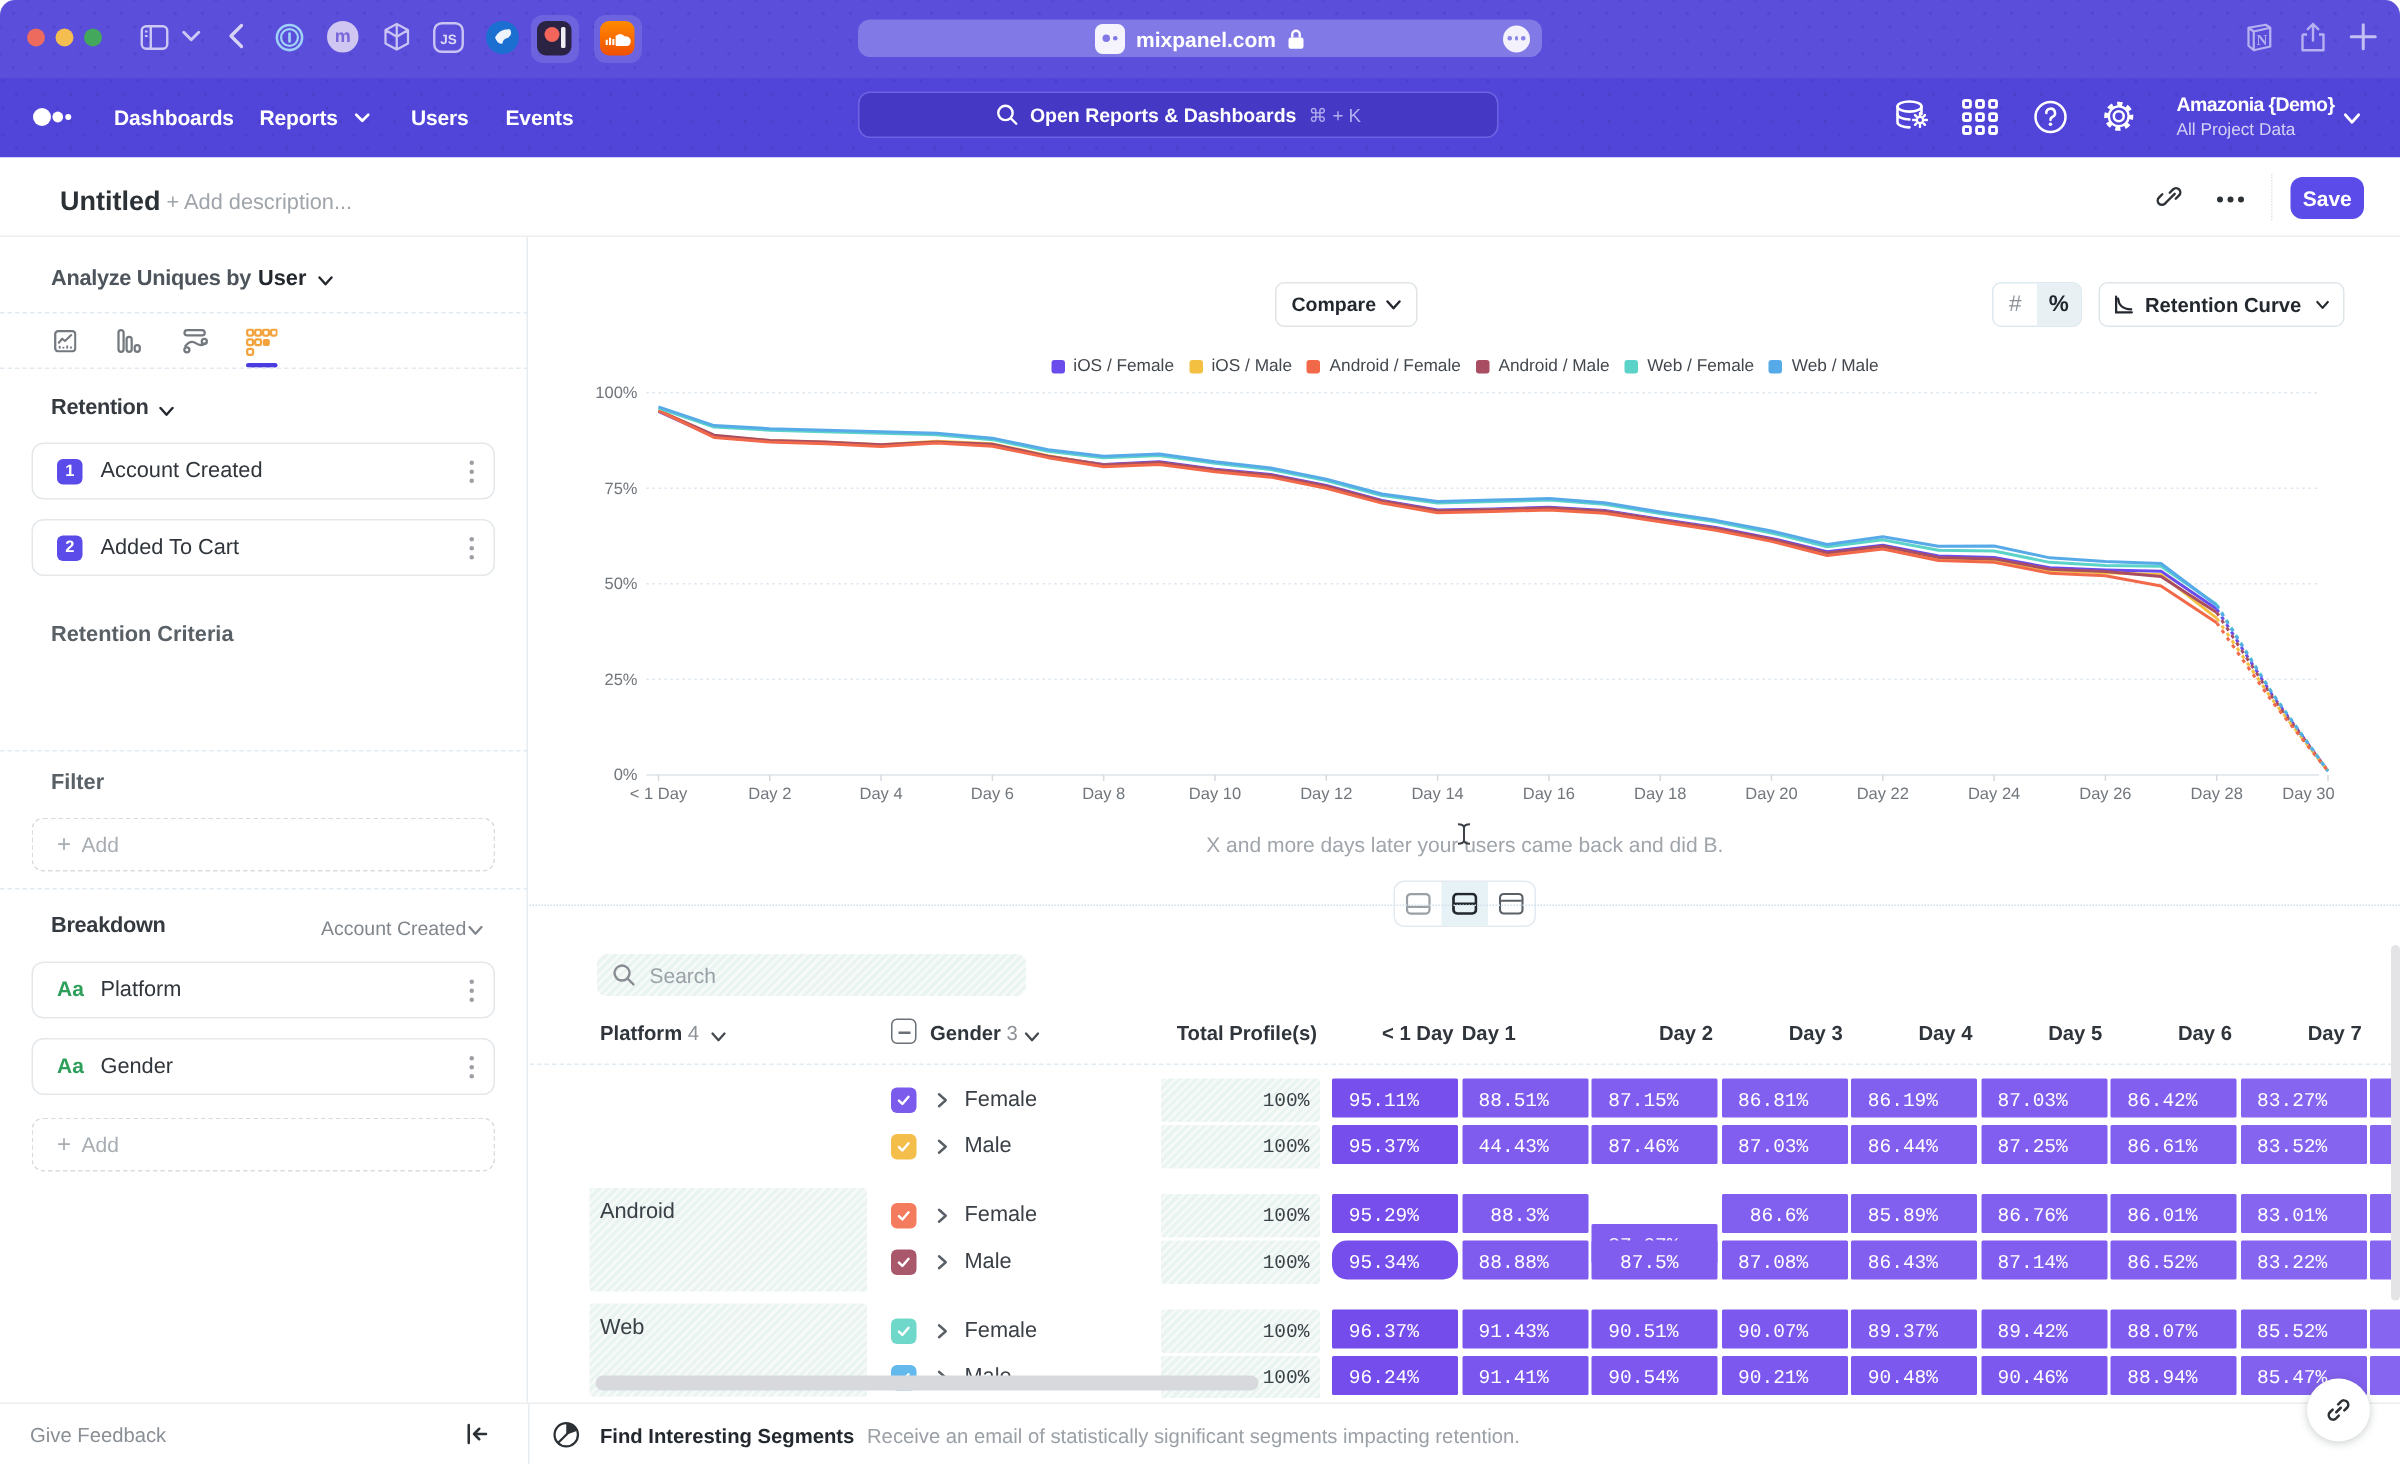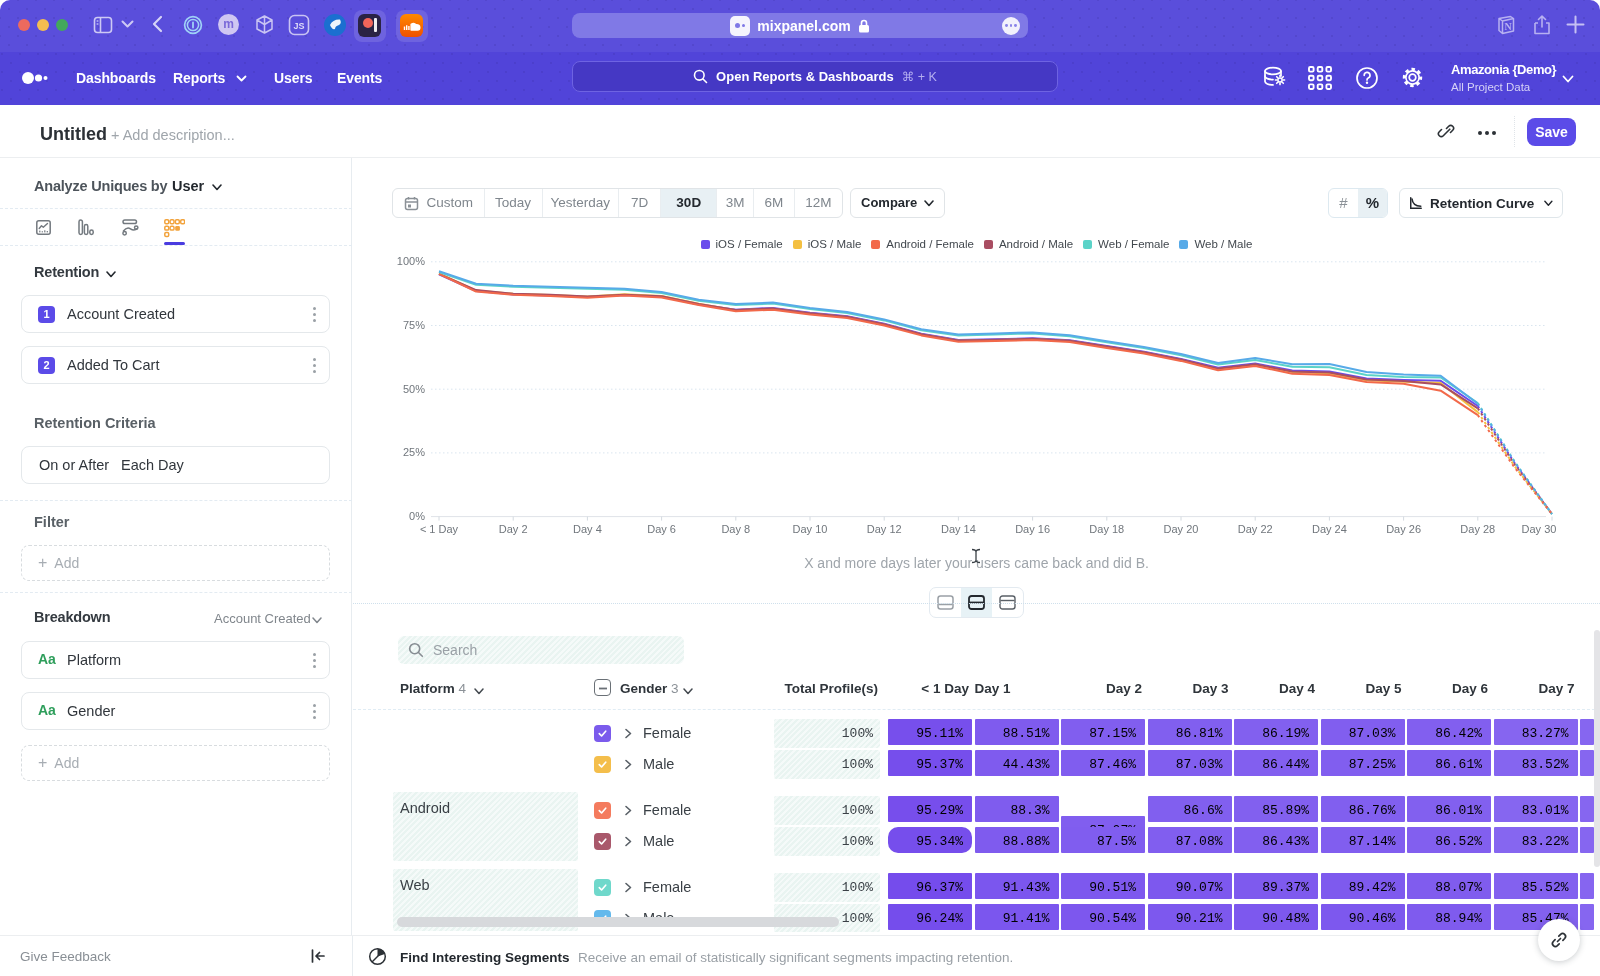--- a/index.html
+++ b/index.html
@@ -13,21 +13,21 @@
 .extbg{position:absolute;top:10px;width:32px;height:32px;border-radius:8px;background:rgba(255,255,255,.12);}
 #addr{position:absolute;left:572px;top:13px;width:456px;height:25px;border-radius:8px;background:#8079e6;
  display:flex;align-items:center;justify-content:center;gap:7px;color:#fff;font-size:14px;font-weight:700;}
 #addrdots{position:absolute;right:8px;top:3.5px;width:18px;height:18px;border-radius:50%;background:#f2f1fc;
  display:flex;align-items:center;justify-content:center;}
 
 #appnav{position:absolute;left:0;top:52px;width:1600px;height:53px;background:#5144d9;
  background-image:radial-gradient(rgba(20,10,80,.09) 1px,transparent 1.2px),radial-gradient(rgba(20,10,80,.09) 1px,transparent 1.2px);
  background-size:18px 18px,18px 18px;background-position:2px 2px,11px 11px;color:#fff;}
 .navitem{position:absolute;top:18px;font-size:14px;font-weight:700;color:#fff;letter-spacing:-0.1px;}
-#appsearch{position:absolute;left:572px;top:9px;width:486px;height:31px;border-radius:8px;background:#4538c4;
+#appsearch{position:absolute;left:572px;top:9px;width:427px;height:31px;border-radius:8px;background:#4538c4;
  border:1px solid #6e63e2;display:flex;align-items:center;justify-content:center;gap:8px;}
 .nico{position:absolute;top:12px;color:#fff;}
 
 #pagehead{position:absolute;left:0;top:105px;width:1600px;height:53px;background:#fff;border-bottom:1px solid #eceef0;}
 #savebtn{position:absolute;left:1527px;top:13px;width:49px;height:28px;background:#5b4be8;border-radius:8px;
  color:#fff;font-size:14px;font-weight:700;text-align:center;line-height:28px;}
 
 #sidebar{position:absolute;left:0;top:158px;width:352px;height:777px;background:#fff;border-right:1px solid #e7ecf0;}
 .sb-sec{color:#343a40;font-size:14.5px;font-weight:700;letter-spacing:-0.2px;}
 .sb-card{position:absolute;left:21px;width:309px;height:38px;border:1px solid #e4e8eb;border-radius:8px;background:#fff;}
@@ -66,22 +66,22 @@
 #searchbox{position:absolute;left:45px;top:16px;width:286px;height:28px;border-radius:6px;
  background:repeating-linear-gradient(135deg,#e9f4f1 0 2px,#f5faf9 2px 4px);display:flex;align-items:center;gap:9px;padding:0 10px;}
 #thead{position:absolute;left:0;top:55px;width:1406px;height:28px;font-size:13.5px;color:#2f353b;font-weight:700;}
 .pcell{position:absolute;left:40px;width:185px;background:repeating-linear-gradient(135deg,#e9f4f1 0 2px,#f5faf9 2px 4px);border-radius:2px;}
 .pcell span{position:absolute;left:7px;top:8px;font-size:14.5px;color:#3a4046;}
 .cb{position:absolute;width:17px;height:17px;border-radius:4px;display:flex;align-items:center;justify-content:center;}
 .chev{position:absolute;}
 .gname{position:absolute;font-size:14.5px;color:#3a4046;}
 .tp{position:absolute;left:421px;width:106px;height:29px;background:repeating-linear-gradient(135deg,#e9f4f1 0 2px,#f5faf9 2px 4px);
  font-family:"Liberation Mono",monospace;font-size:13px;color:#3a4046;text-align:right;line-height:29px;padding-right:7px;border-radius:2px;}
-.vcell{position:absolute;height:26px;font-family:"Liberation Mono",monospace;font-size:13px;color:#000000;text-align:right;
- line-height:29px;padding-right:9px;border-radius:1px;}
+.vcell{position:absolute;height:26px;font-family:"Liberation Mono",monospace;font-size:13px;color:#ffffff;text-align:right;
+ line-height:29px;padding-right:26px;border-radius:1px;}
 #hscroll{position:absolute;left:44px;top:297px;width:442px;height:10px;border-radius:5px;background:#d7d9dc;}
 #vscroll{position:absolute;left:1241px;top:10px;width:6px;height:237px;border-radius:3px;background:#e4e4e7;}
 
 #bottombar{position:absolute;left:0;top:935px;width:1600px;height:41px;background:#fff;border-top:1px solid #eceef0;}
 #fab{position:absolute;left:1538px;top:919px;width:42px;height:42px;border-radius:50%;background:#fff;
  box-shadow:0 1px 6px rgba(40,50,60,.25);display:flex;align-items:center;justify-content:center;}
 </style></head>
 <body>
 <div id="stage">
 
@@ -314,24 +314,20 @@
  <div class="sb-card" style="top:188px;">
         <span class="numchip">2</span>
         <span class="cardlabel">Added To Cart</span>
         <span class="kebab">
           <i></i>
           <i></i>
           <i></i>
         </span>
       </div>
  <span style="position:absolute;left:34px;top:257px;font-size:14.5px;font-weight:700;color:#596066;">Retention Criteria</span>
- <div class="sb-card" style="top:288px;">
-        <span class="cardlabel" style="left:17px;">On or After</span>
-        <span class="cardlabel" style="left:99px;">Each Day</span>
-      </div>
  <div class="dashline" style="top:342px;"></div>
  <span style="position:absolute;left:34px;top:356px;font-size:14.5px;font-weight:700;color:#596066;">Filter</span>
  <div class="addbox" style="top:387px;"><span style="font-size:16px;margin-right:7px;">+</span>Add</div>
  <div class="dashline" style="top:434px;"></div>
  <span class="sb-sec" style="position:absolute;left:34px;top:451px;">Breakdown</span>
  <span style="position:absolute;left:214px;top:453px;font-size:13px;color:#80868c;">Account Created</span>
  <svg style="position:absolute;left:312px;top:459px;" width="10" height="7" viewBox="0 0 10 7">
         <path d="M1 1 L5 5.5 L9 1" stroke="#80868c" stroke-width="1.5" fill="none" stroke-linecap="round" stroke-linejoin="round"></path>
       </svg>
  <div class="sb-card" style="top:483px;">
@@ -349,36 +345,20 @@
         <span class="kebab">
           <i></i>
           <i></i>
           <i></i>
         </span>
       </div>
  <div class="addbox" style="top:587px;"><span style="font-size:16px;margin-right:7px;">+</span>Add</div>
 </div>
 
 <div id="main">
- <div class="seg">
-  <span class="s" style="display:flex;align-items:center;gap:8px;"><svg width="15" height="15" viewBox="0 0 15 15">
-            <rect x="1.5" y="2.5" width="12" height="11" rx="2" fill="none" stroke="#8b9197" stroke-width="1.5"></rect>
-            <line x1="1.5" y1="6" x2="13.5" y2="6" stroke="#8b9197" stroke-width="1.5"></line>
-            <rect x="4" y="8.5" width="3" height="3" fill="#8b9197"></rect>
-            <line x1="4.5" y1="1" x2="4.5" y2="3.5" stroke="#8b9197" stroke-width="1.5"></line>
-            <line x1="10.5" y1="1" x2="10.5" y2="3.5" stroke="#8b9197" stroke-width="1.5"></line>
-          </svg>Custom</span>
-  <span class="s">Today</span>
-        <span class="s" style="padding:0 8px;">Yesterday</span>
-        <span class="s" style="padding:0 12px;">7D</span>
-        <span class="s sel">30D</span>
-        <span class="s" style="padding:0 8.5px;">3M</span>
-        <span class="s">6M</span>
-        <span class="s">12M</span>
- </div>
  <div id="comparebtn">Compare<svg width="10" height="7" viewBox="0 0 10 7">
           <path d="M1 1 L5 5.5 L9 1" stroke="#23282e" stroke-width="1.6" fill="none" stroke-linecap="round" stroke-linejoin="round"></path>
         </svg></div>
  <div id="hashpct">
         <span class="h">#</span>
         <span class="p">%</span>
       </div>
  <div id="rcbtn"><svg width="16" height="16" viewBox="0 0 16 16">
           <path d="M2 2 V14 H14" stroke="#23282e" stroke-width="1.7" fill="none" stroke-linecap="round"></path>
           <path d="M3.5 3.5 C4 8.5 6.5 11.3 13.5 11.8" stroke="#23282e" stroke-width="1.7" fill="none" stroke-linecap="round"></path>

